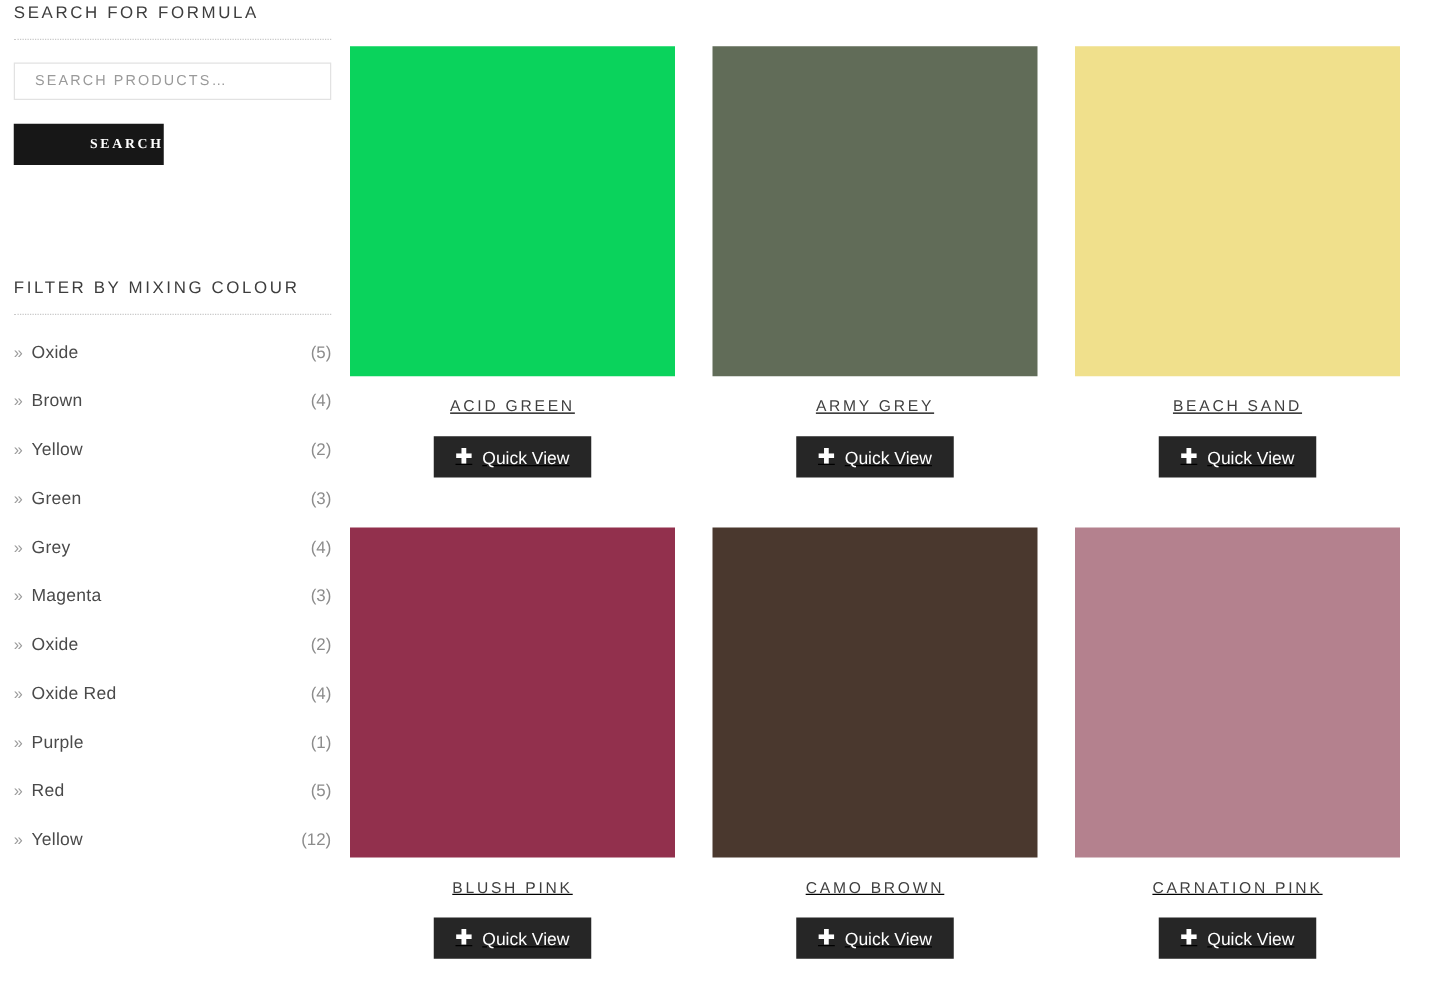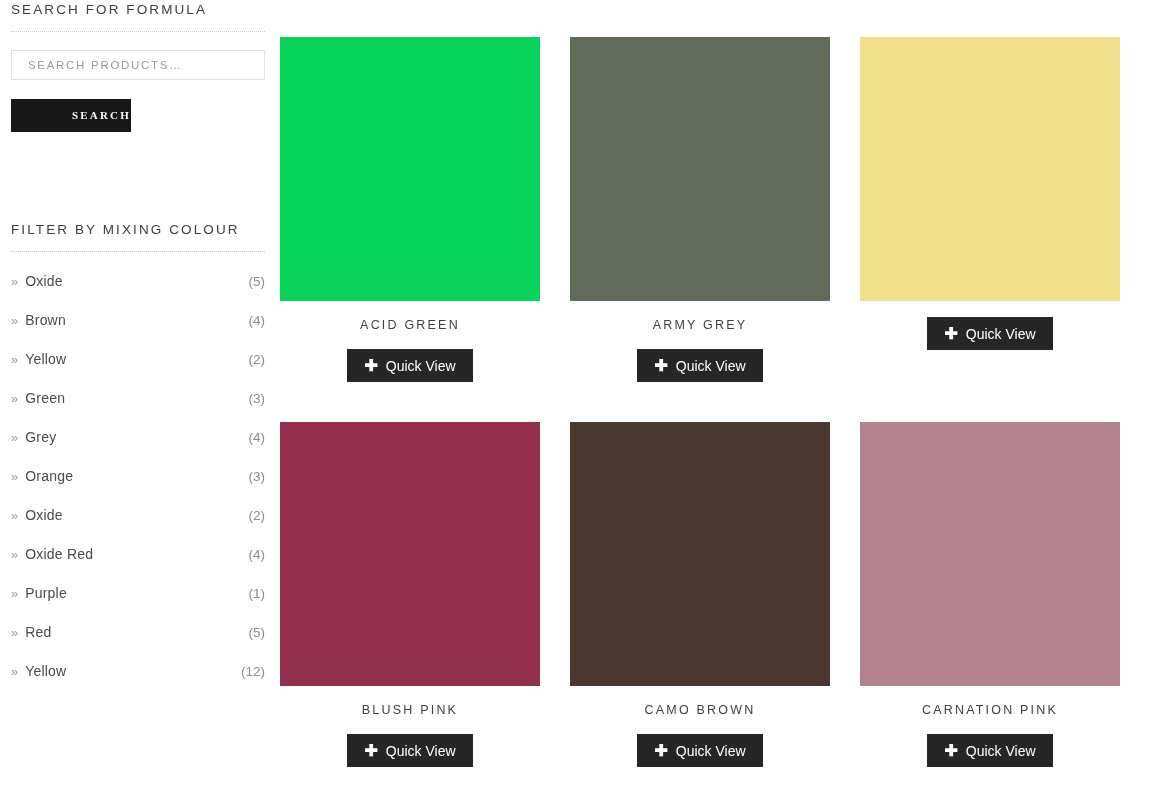--- a/index.html
+++ b/index.html
@@ -105,21 +105,21 @@
   }
 
   
   .grid {
     position: absolute;
     left: 280px; top: 37px;
     width: 842px;
   }
   .row { display: flex; gap: 30px; }
   .row + .row { margin-top: 40px; }
-  .product { width: 260px; }
+  .product { width: 260px; text-decoration: underline; }
   .swatch {
     width: 260px;
     height: 264px;
     display: block;
   }
   .product-title {
     text-align: center;
     font-size: 12.5px;
     letter-spacing: 2.2px;
     color: #3f3f3f;
@@ -206,21 +206,21 @@
           <span class="filter-left">
             <span class="chev">»</span>
             <span class="filter-label">Grey</span>
           </span>
           <span class="filter-count">(4)</span>
         </li>
 
         <li class="filter-item">
           <span class="filter-left">
             <span class="chev">»</span>
-            <span class="filter-label">Orange</span>
+            <span class="filter-label">Magenta</span>
           </span>
           <span class="filter-count">(3)</span>
         </li>
 
         <li class="filter-item">
           <span class="filter-left">
             <span class="chev">»</span>
             <span class="filter-label">Oxide</span>
           </span>
           <span class="filter-count">(2)</span>
@@ -283,20 +283,21 @@
         <div class="qv-wrap">
           <button class="quick-view">
             <span class="plus-icon">✚</span>
             <span>Quick View</span>
           </button>
         </div>
       </div>
 
       <div class="product">
         <a class="swatch" style="background-color: rgb(240, 224, 140);"></a>
+        <div class="product-title">BEACH SAND</div>
         <div class="qv-wrap">
           <button class="quick-view">
             <span class="plus-icon">✚</span>
             <span>Quick View</span>
           </button>
         </div>
       </div>
 
     </div>
 

